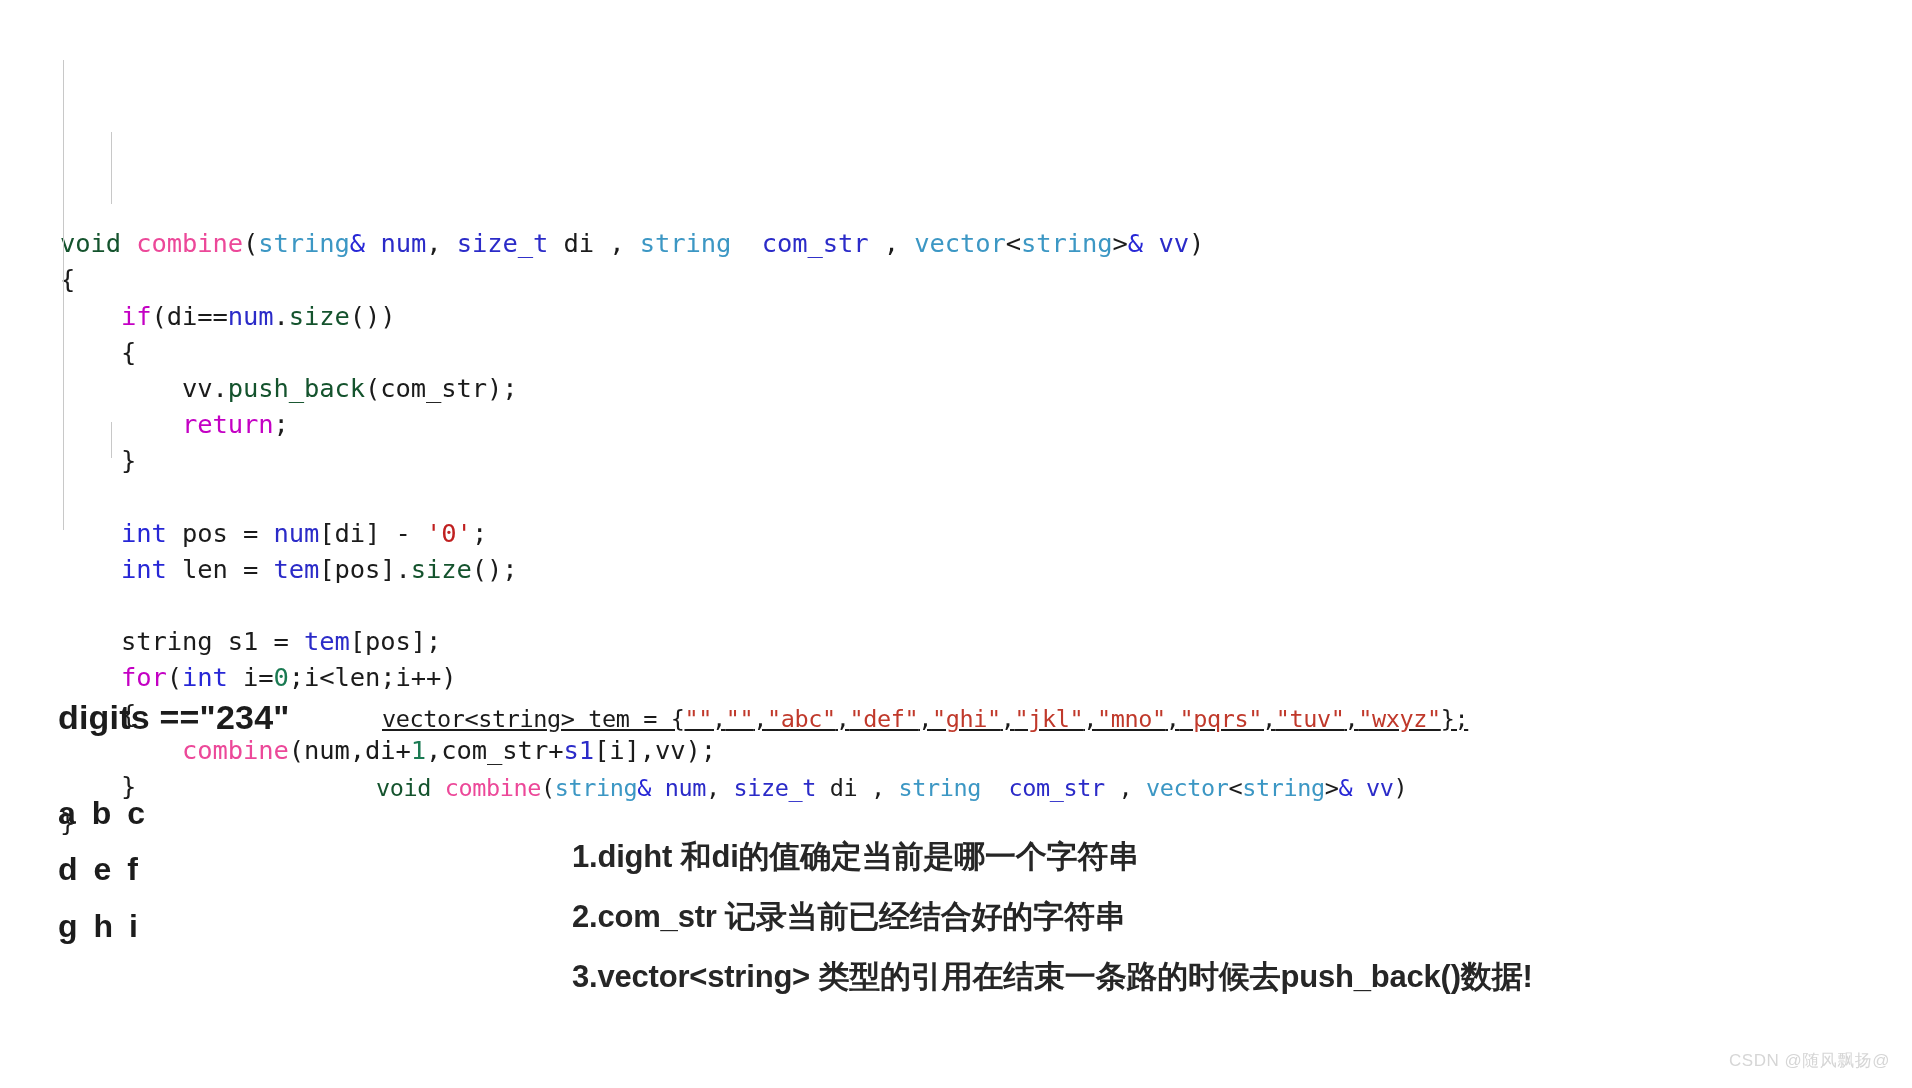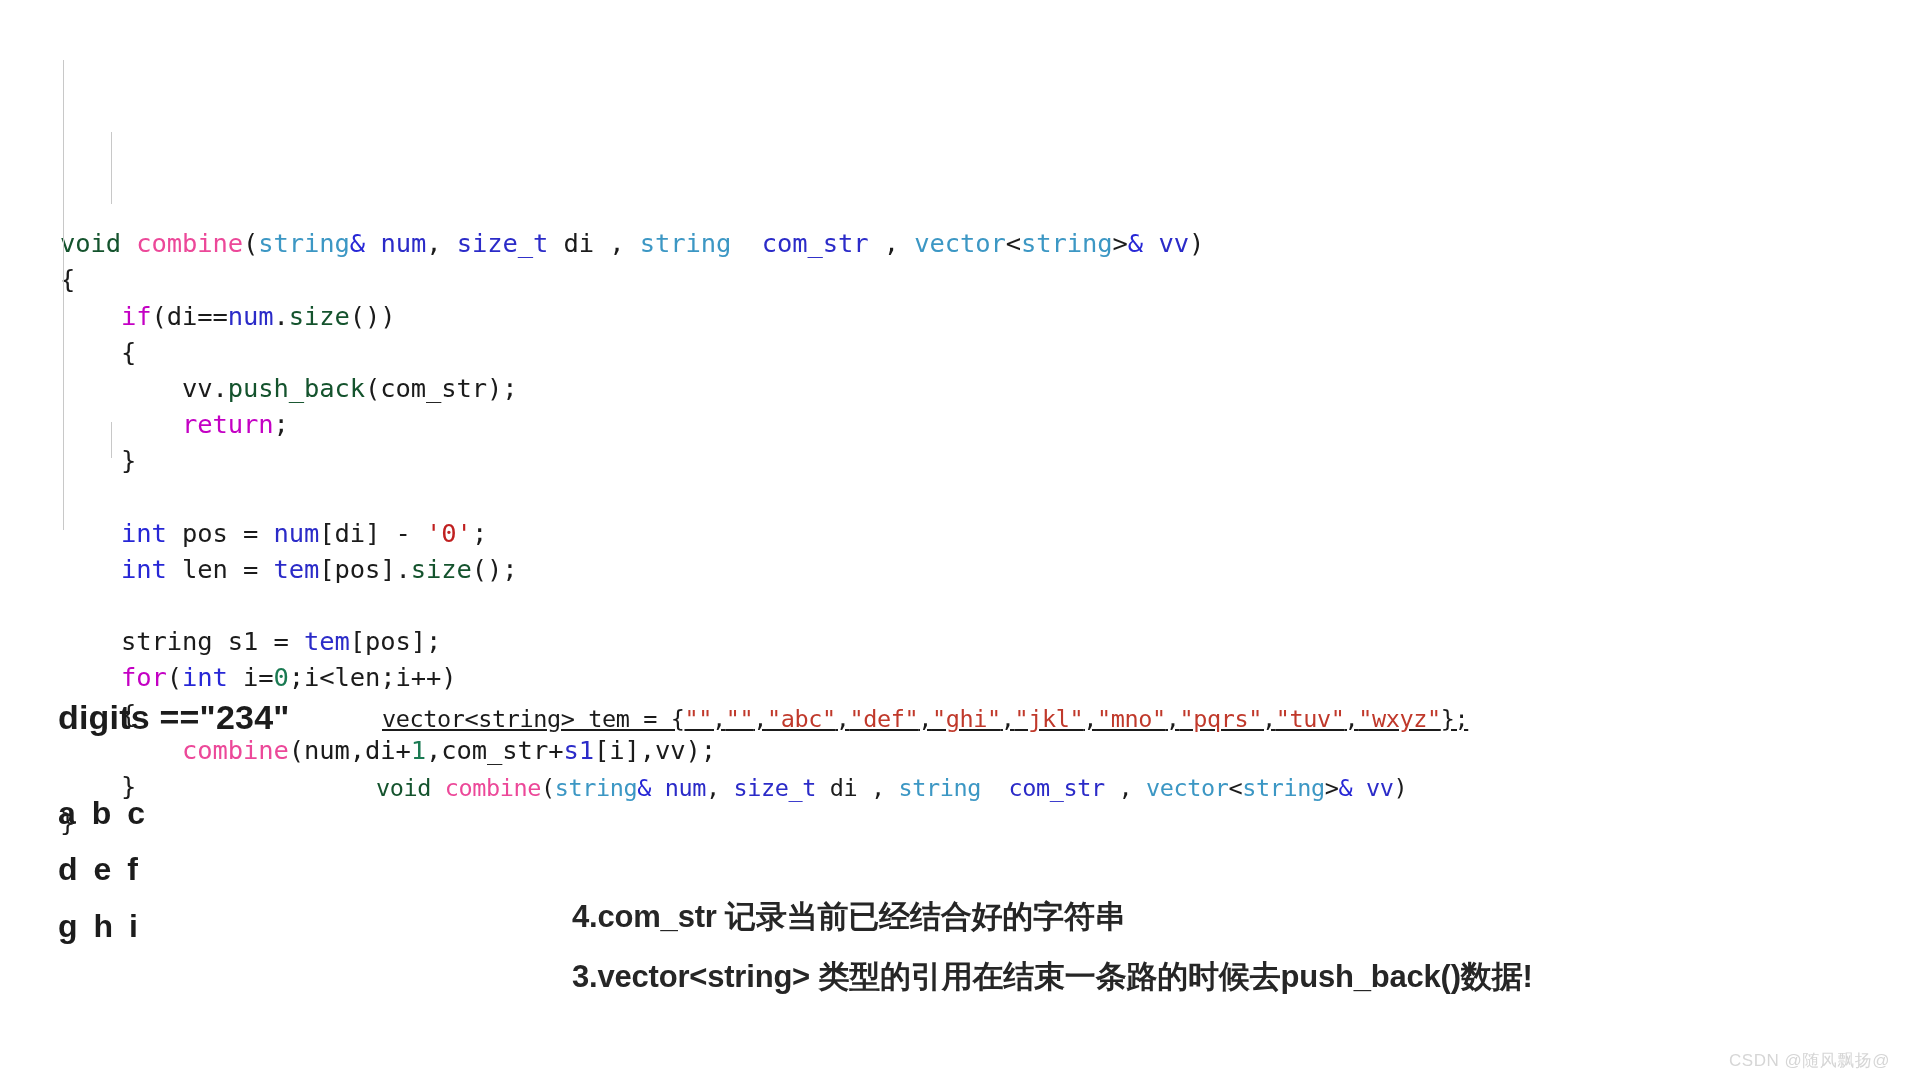--- a/index.html
+++ b/index.html
@@ -154,17 +154,18 @@
   <div class="hdr-bold" id="digits-label">digits =="234"</div>
 
   <div class="letters-row" id="letters-abc">a b c</div>
   <div class="letters-row" id="letters-def">d e f</div>
   <div class="letters-row" id="letters-ghi">g h i</div>
 
   <div id="tem-line"><span class="plain">vector&lt;string&gt; tem = {</span><span class="str">""</span><span class="plain">,</span><span class="str">""</span><span class="plain">,</span><span class="str">"abc"</span><span class="plain">,</span><span class="str">"def"</span><span class="plain">,</span><span class="str">"ghi"</span><span class="plain">,</span><span class="str">"jkl"</span><span class="plain">,</span><span class="str">"mno"</span><span class="plain">,</span><span class="str">"pqrs"</span><span class="plain">,</span><span class="str">"tuv"</span><span class="plain">,</span><span class="str">"wxyz"</span><span class="plain">};</span></div>
 
   <div id="sig-line"><span class="t-void">void</span><span class="t-plain"> </span><span class="t-fn">combine</span><span class="t-plain">(</span><span class="t-type">string</span><span class="t-amp">&amp;</span><span class="t-plain"> </span><span class="t-var">num</span><span class="t-plain">, </span><span class="t-var">size_t</span><span class="t-plain"> </span><span class="t-plain">di</span><span class="t-plain"> , </span><span class="t-type">string</span><span class="t-plain">  </span><span class="t-var">com_str</span><span class="t-plain"> , </span><span class="t-type">vector</span><span class="t-plain">&lt;</span><span class="t-type">string</span><span class="t-plain">&gt;</span><span class="t-amp">&amp;</span><span class="t-plain"> </span><span class="t-var">vv</span><span class="t-plain">)</span></div>
 
-  <div class="note-line" id="note-2">4.com_str 记录当前已经结合好的字符串</div>
+  <div class="note-line" id="note-1">1.dight 和di的值确定当前是哪一个字符串</div>
+  <div class="note-line" id="note-2">2.com_str 记录当前已经结合好的字符串</div>
   <div class="note-line" id="note-3">3.vector&lt;string&gt; 类型的引用在结束一条路的时候去push_back()数据!</div>
 
   <div id="watermark">CSDN @随风飘扬@</div>
 </div>
 
 </body></html>

